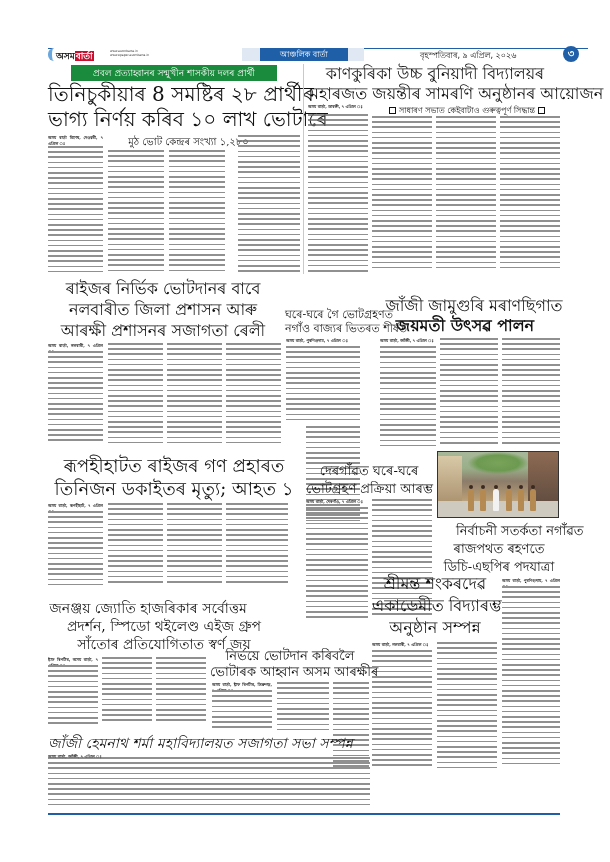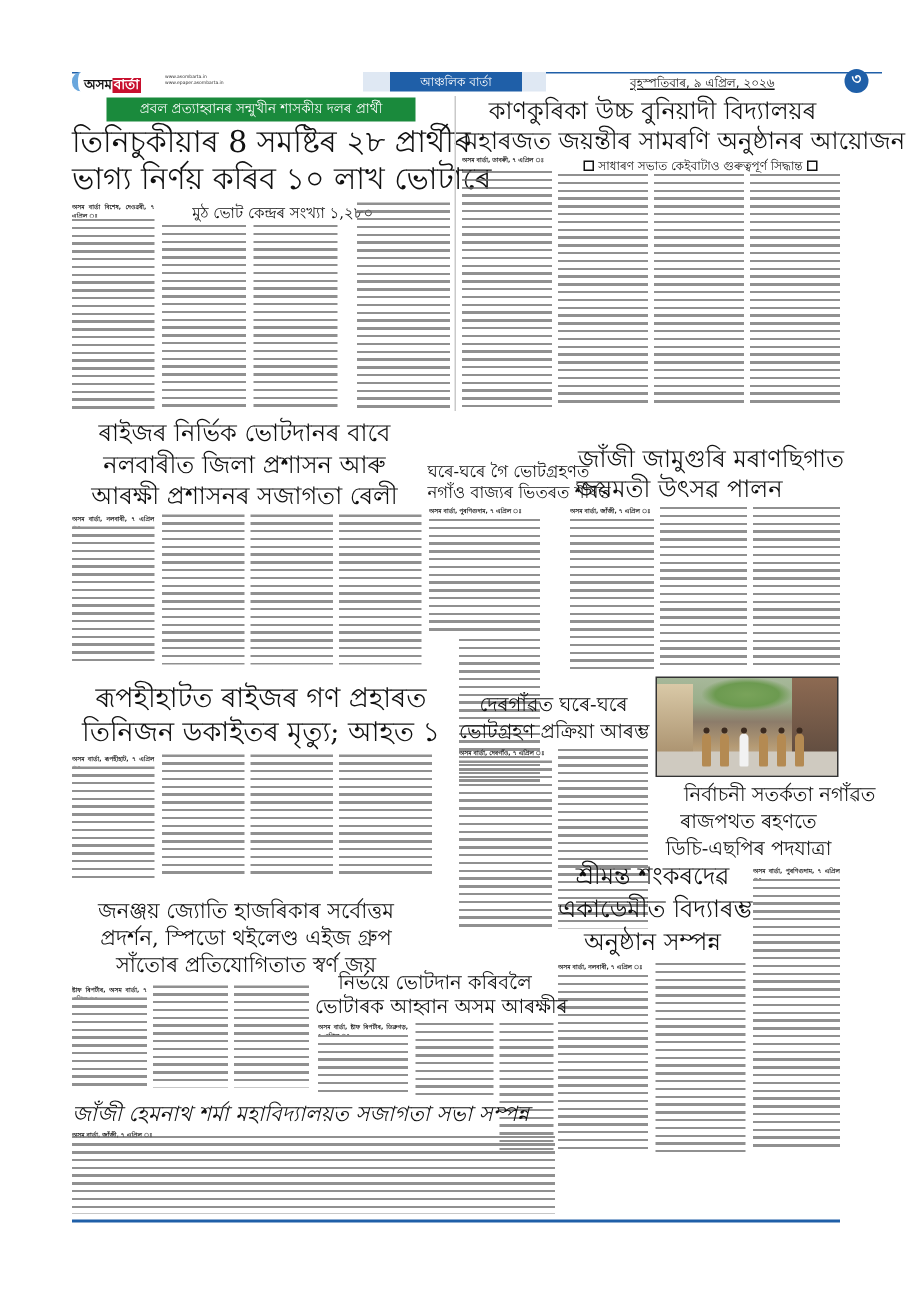--- a/index.html
+++ b/index.html
@@ -7,21 +7,21 @@
   body { font-family: "DejaVu Sans", sans-serif; color: #111; position: relative; }
   .abs { position: absolute; }
   .masthead { left: 48px; top: 48px; width: 540px; height: 13px; border-top: 1px solid #1f5fa8; }
   .logo-pill { left: 48px; top: 48px; width: 200px; height: 13px; background: #fff; border-left: 4px solid #6aa7dd; border-radius: 6px 0 0 6px; }
   .logo { left: 56px; top: 49px; font-size: 9px; font-weight: bold; color: #111; }
   .logo .red { color: #fff; background: #c8102e; padding: 0 1px; }
   .logo-urls { left: 110px; top: 49px; font-size: 3px; color: #333; line-height: 4px; }
   .light-box { left: 242px; top: 48px; width: 18px; height: 13px; background: #dfe8f3; }
   .section-tab { left: 260px; top: 48px; width: 88px; height: 13px; background: #1f5fa8; color: #fff; font-size: 8px; text-align: center; line-height: 13px; }
   .light-box2 { left: 348px; top: 48px; width: 16px; height: 13px; background: #dfe8f3; }
-  .date { left: 420px; top: 49px; font-size: 8px; color: #111; text-decoration: underline; }
+  .date { left: 420px; top: 49px; font-size: 8px; color: #111; }
   .page-num { left: 563px; top: 46px; width: 16px; height: 16px; border-radius: 50%; background: #1f5fa8; color: #fff; font-size: 10px; text-align: center; line-height: 16px; font-weight: bold; }
   .kicker { left: 71px; top: 65px; width: 206px; height: 16px; background: #1a8a3c; color: #fff; font-size: 9px; text-align: center; line-height: 16px; }
   .hl { text-align: center; color: #111; white-space: nowrap; font-family: "DejaVu Serif", serif; }
   .hl-xl { font-size: 20px; line-height: 24px; }
   .hl-l { font-size: 16px; line-height: 20px; }
   .hl-m { font-size: 13px; line-height: 17px; }
   .sub { font-size: 10px; }
   .col { font-size: 3.6px; line-height: 5.2px; color: #333; text-align: justify; overflow: hidden; }
   .textblock { background-image: repeating-linear-gradient(to bottom, #6b6b6b 0 1.6px, transparent 1.6px 5.2px); opacity: .75; }
   .lead { font-size: 4px; font-weight: bold; color: #111; }
@@ -88,21 +88,21 @@
 <div class="abs col textblock" style="left:167px;top:343px;width:55px;height:100px;"></div>
 <div class="abs col textblock" style="left:226px;top:343px;width:55px;height:100px;"></div>
 
 <div class="abs hl hl-m" style="left:285px;top:306px;width:80px;font-size:11px;">ঘৰে-ঘৰে গৈ ভোটগ্ৰহণত</div>
 <div class="abs hl hl-m" style="left:285px;top:320px;width:80px;font-size:11px;">নগাঁও বাজ্যৰ ভিতৰত শীৰ্ষত</div>
 <div class="abs col" style="left:286px;top:338px;width:74px;height:8px;"><span class="lead">অসম বাৰ্তা, পুৰণিগুদাম, ৭ এপ্ৰিল ঃ</span></div>
 <div class="abs col textblock" style="left:286px;top:346px;width:74px;height:78px;"></div>
 <div class="abs col textblock" style="left:306px;top:426px;width:54px;height:96px;"></div>
 
 <div class="abs hl hl-l" style="left:374px;top:296px;width:200px;">জাঁজী জামুগুৰি মৰাণছিগাত</div>
-<div class="abs hl hl-l" style="left:353px;top:316px;width:200px;">জয়মতী উৎসৱ পালন</div>
+<div class="abs hl hl-l" style="left:365px;top:316px;width:200px;font-weight:bold;">জয়মতী উৎসৱ পালন</div>
 <div class="abs col" style="left:380px;top:338px;width:60px;height:8px;"><span class="lead">অসম বাৰ্তা, জাঁজী, ৭ এপ্ৰিল ঃ</span></div>
 <div class="abs col textblock" style="left:380px;top:346px;width:56px;height:100px;"></div>
 <div class="abs col textblock" style="left:440px;top:338px;width:58px;height:108px;"></div>
 <div class="abs col textblock" style="left:502px;top:338px;width:58px;height:108px;"></div>
 
 <div class="abs hl hl-xl" style="left:48px;top:454px;width:252px;font-size:18px;">ৰূপহীহাটত ৰাইজৰ গণ প্ৰহাৰত</div>
 <div class="abs hl hl-xl" style="left:48px;top:477px;width:252px;font-size:18px;">তিনিজন ডকাইতৰ মৃত্যু; আহত ১</div>
 <div class="abs col" style="left:48px;top:503px;width:55px;height:8px;"><span class="lead">অসম বাৰ্তা, ৰূপহীহাট, ৭ এপ্ৰিল ঃ</span></div>
 <div class="abs col textblock" style="left:48px;top:511px;width:55px;height:75px;"></div>
 <div class="abs col textblock" style="left:108px;top:503px;width:55px;height:83px;"></div>
@@ -133,21 +133,21 @@
 <div class="abs col" style="left:502px;top:578px;width:58px;height:8px;"><span class="lead">অসম বাৰ্তা, পুৰণিগুদাম, ৭ এপ্ৰিল ঃ</span></div>
 <div class="abs col textblock" style="left:502px;top:586px;width:58px;height:182px;"></div>
 
 <div class="abs hl hl-l" style="left:372px;top:574px;width:126px;">শ্ৰীমন্ত শংকৰদেৱ</div>
 <div class="abs hl hl-l" style="left:372px;top:596px;width:126px;">একাডেমীত বিদ্যাৰম্ভ</div>
 <div class="abs hl hl-l" style="left:372px;top:618px;width:126px;">অনুষ্ঠান সম্পন্ন</div>
 <div class="abs col" style="left:372px;top:642px;width:60px;height:8px;"><span class="lead">অসম বাৰ্তা, নলবাৰী, ৭ এপ্ৰিল ঃ</span></div>
 <div class="abs col textblock" style="left:372px;top:650px;width:60px;height:118px;"></div>
 <div class="abs col textblock" style="left:437px;top:642px;width:60px;height:126px;"></div>
 
-<div class="abs hl hl-m" style="left:48px;top:600px;width:232px;font-size:14px;">জনঞ্জয় জ্যোতি হাজৰিকাৰ সৰ্বোত্তম</div>
+<div class="abs hl hl-m" style="left:32px;top:600px;width:232px;font-size:14px;">জনঞ্জয় জ্যোতি হাজৰিকাৰ সৰ্বোত্তম</div>
 <div class="abs hl hl-m" style="left:48px;top:618px;width:232px;font-size:14px;">প্ৰদৰ্শন, স্পিডো থইলেণ্ড এইজ গ্ৰুপ</div>
 <div class="abs hl hl-m" style="left:48px;top:636px;width:232px;font-size:14px;">সাঁতোৰ প্ৰতিযোগিতাত স্বৰ্ণ জয়</div>
 <div class="abs col" style="left:48px;top:657px;width:50px;height:8px;"><span class="lead">ষ্টাফ ৰিপৰ্টাৰ, অসম বাৰ্তা, ৭ এপ্ৰিল ঃ</span></div>
 <div class="abs col textblock" style="left:48px;top:665px;width:50px;height:60px;"></div>
 <div class="abs col textblock" style="left:102px;top:657px;width:50px;height:68px;"></div>
 <div class="abs col textblock" style="left:156px;top:657px;width:50px;height:68px;"></div>
 
 <div class="abs hl hl-m" style="left:210px;top:647px;width:160px;">নিৰ্ভয়ে ভোটদান কৰিবলৈ</div>
 <div class="abs hl hl-m" style="left:210px;top:663px;width:160px;">ভোটাৰক আহ্বান অসম আৰক্ষীৰ</div>
 <div class="abs col" style="left:212px;top:682px;width:60px;height:8px;"><span class="lead">অসম বাৰ্তা, ষ্টাফ ৰিপৰ্টাৰ, ডিব্ৰুগড়, ৭ এপ্ৰিল ঃ</span></div>

